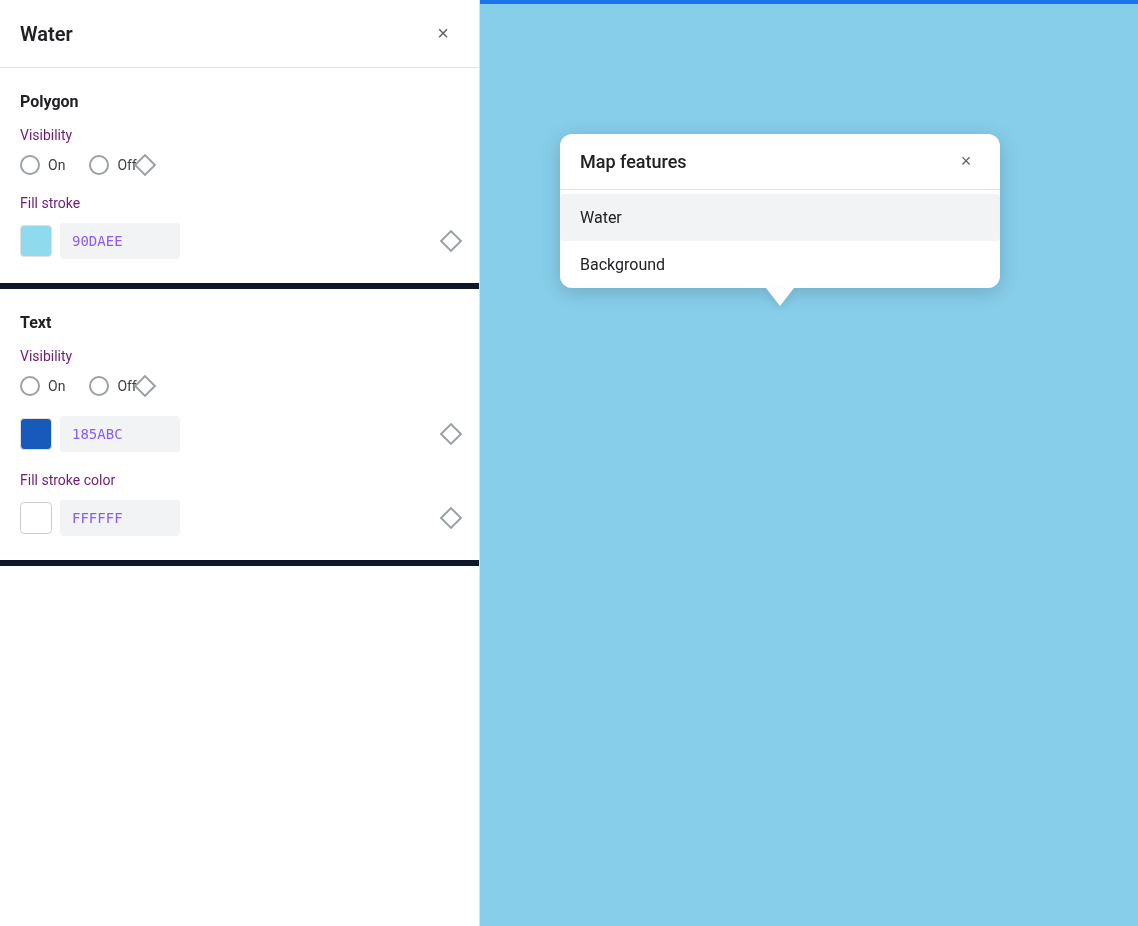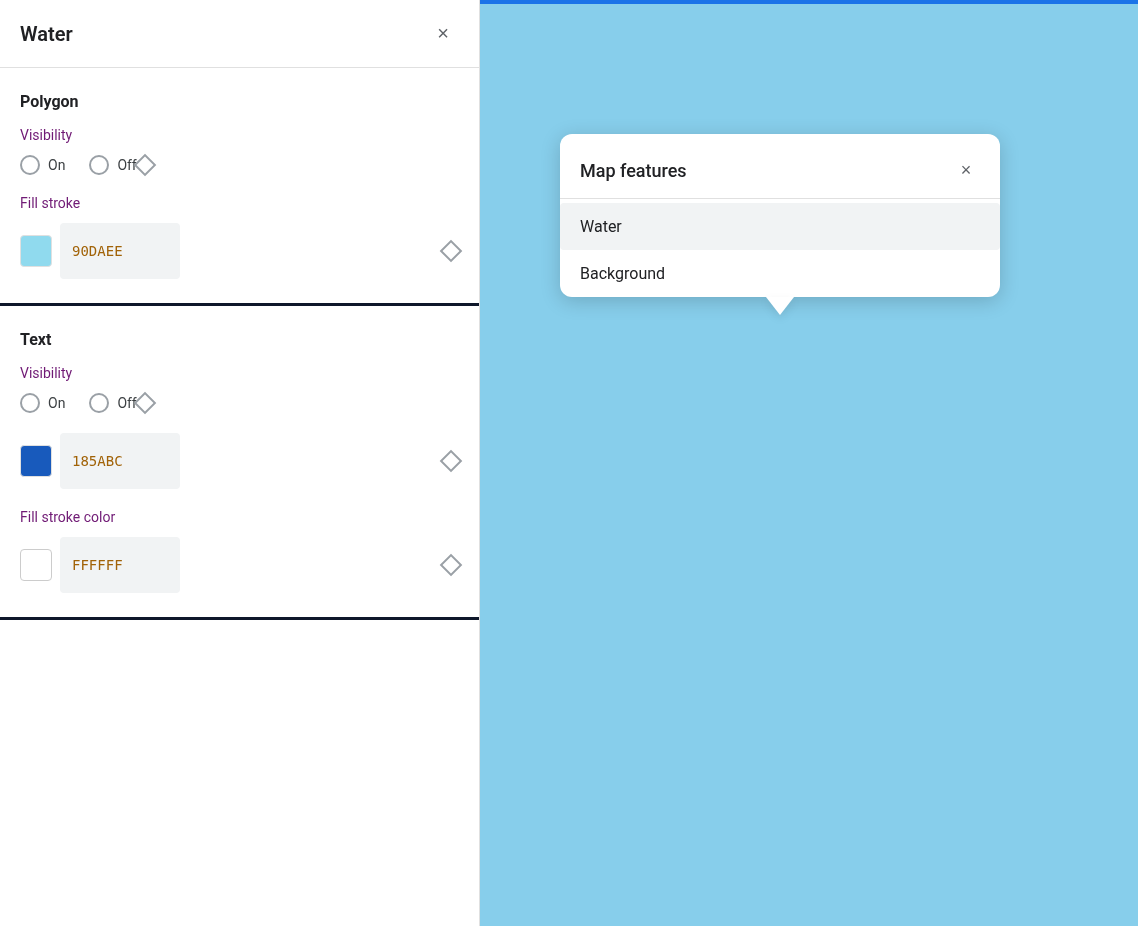--- a/index.html
+++ b/index.html
@@ -48,21 +48,21 @@
       display: flex;
       align-items: center;
       justify-content: center;
       border-radius: 50%;
       border: none;
       background: none;
     }
 
     .section {
       padding: 24px 20px;
-      border-bottom: 3px solid #0f172a;
+      border-bottom: 6px solid #0f172a;
     }
 
     .section-title {
       font-size: 16px;
       font-weight: 700;
       color: #202124;
       margin-bottom: 16px;
     }
 
     .field-label {
@@ -125,23 +125,23 @@
       height: 32px;
       border-radius: 4px;
       border: 1px solid #e0e0e0;
       flex-shrink: 0;
     }
 
     .color-value {
       background: #f1f3f4;
       border: none;
       border-radius: 4px;
-      padding: 20px 12px;
+      padding: 10px 12px;
       font-size: 14px;
-      color: #a16207;
+      color: #8b5cf6;
       width: 120px;
       font-family: monospace;
     }
 
     
     .right-panel {
       flex: 1;
       background: #87CEEB;
       position: relative;
       border-top: 4px solid #1a73e8;
@@ -156,21 +156,21 @@
       background: #fff;
       border-radius: 12px;
       box-shadow: 0 4px 20px rgba(0,0,0,0.18);
       overflow: visible;
     }
 
     .popup-header {
       display: flex;
       align-items: center;
       justify-content: space-between;
-      padding: 22px 20px 14px 20px;
+      padding: 13px 20px 14px 20px;
     }
 
     .popup-title {
       font-size: 18px;
       font-weight: 500;
       color: #202124;
     }
 
     .popup-close {
       cursor: pointer;

